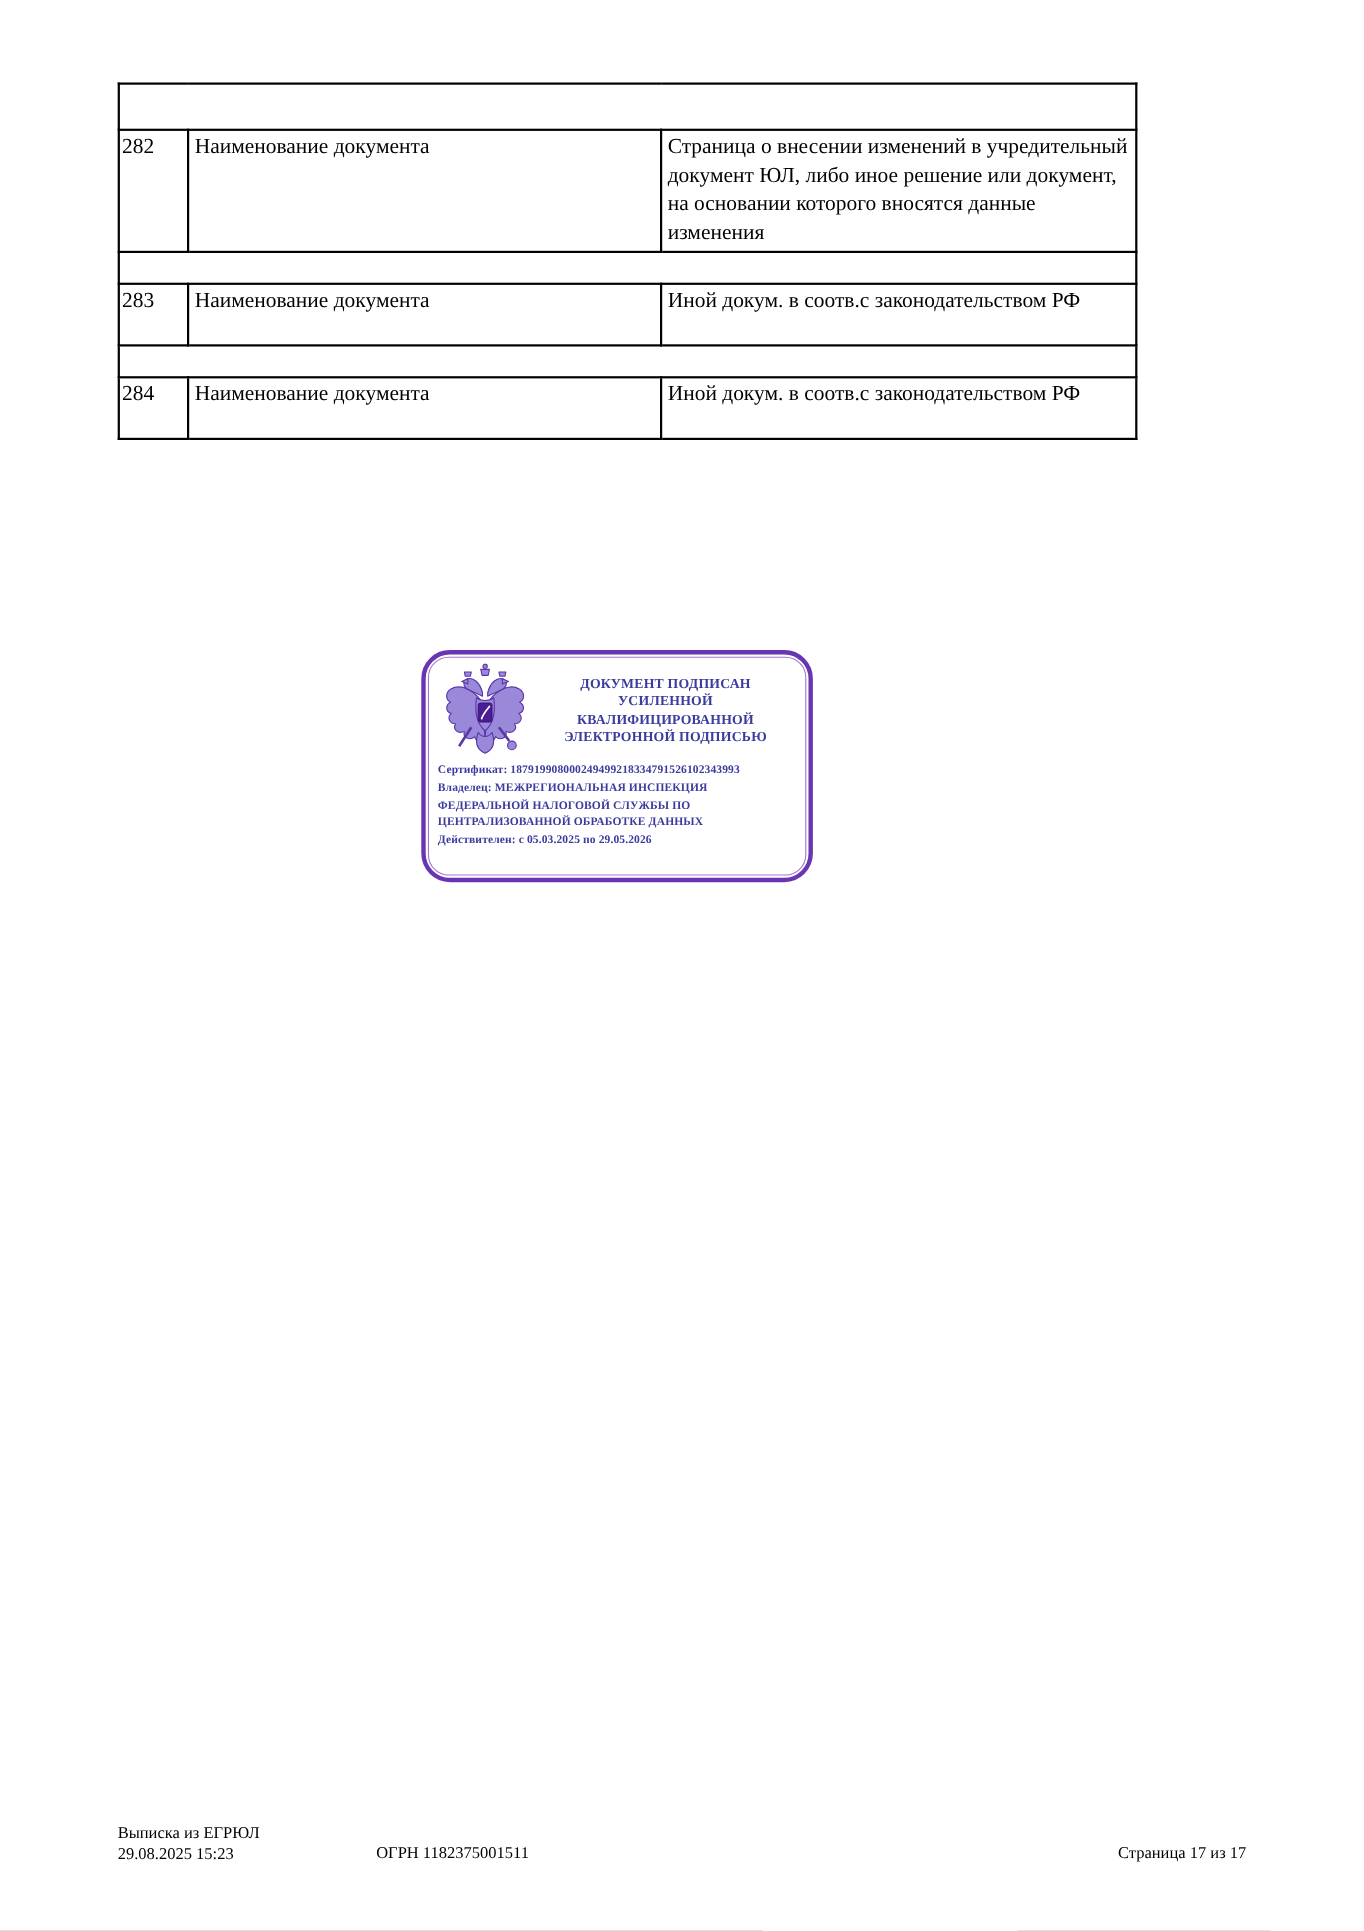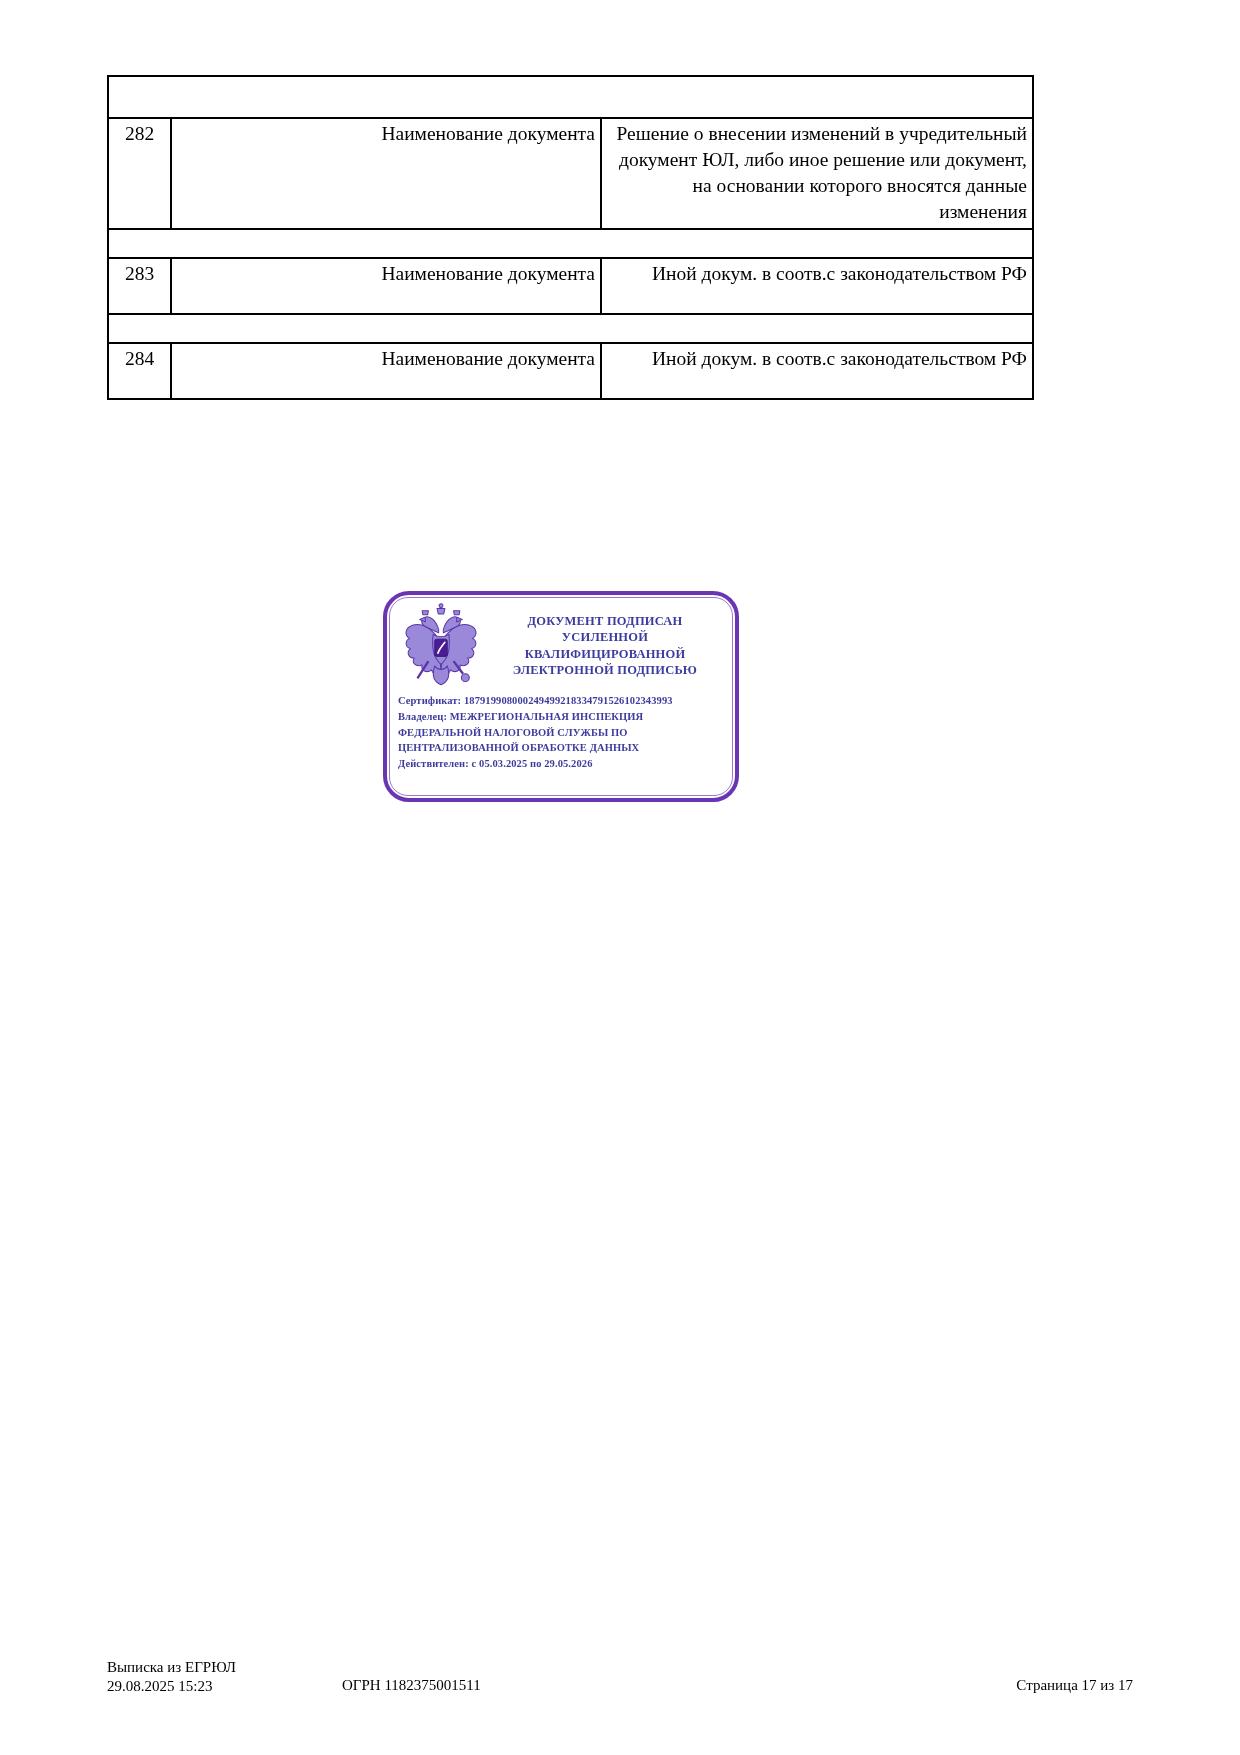--- a/index.html
+++ b/index.html
@@ -22,28 +22,27 @@
   table.doc-table{
     position:absolute;left:107px;top:75px;
     width:925px;
     border-collapse:collapse;table-layout:fixed;
     font-size:19.5px;line-height:1.33;
   }
   .doc-table td{
     border:2px solid #000;
     vertical-align:top;
     padding:2px 5px 3px 5px;
-    text-align:right;
   }
   .doc-table .blank-row td{height:42px;}
   .doc-table .spacer-row td{height:29px;}
   .doc-table .r0 td{height:104px;}
   .doc-table .r1 td{height:56px;}
   .doc-table .r2 td{height:56px;}
-  .doc-table td.num{text-align:center;padding-left:2px;padding-right:2px;}
+  .doc-table td.num{padding-left:2px;padding-right:2px;}
   .c-num{width:63px;}
   .c-label{width:430px;}
   .c-value{width:432px;}
 
   
   .note{
     position:absolute;left:107px;top:477px;width:925px;
     font-size:19.5px;line-height:1.32;
     text-align:justify;
     letter-spacing:0.2px;
@@ -95,21 +94,21 @@
         <col class="c-label">
         <col class="c-value">
       </colgroup>
     <tbody>
         <tr class="blank-row">
       <td colspan="3"></td>
     </tr>
     <tr class="data-row r0">
       <td class="num">282</td>
       <td class="label">Наименование документа</td>
-      <td class="value">Решение о внесении изменений в учредительный документ ЮЛ, либо иное решение или документ, на основании которого вносятся данные изменения</td>
+      <td class="value">Страница о внесении изменений в учредительный документ ЮЛ, либо иное решение или документ, на основании которого вносятся данные изменения</td>
     </tr>
     <tr class="spacer-row">
       <td colspan="3"></td>
     </tr>
     <tr class="data-row r1">
       <td class="num">283</td>
       <td class="label">Наименование документа</td>
       <td class="value">Иной докум. в соотв.с законодательством РФ</td>
     </tr>
     <tr class="spacer-row">

